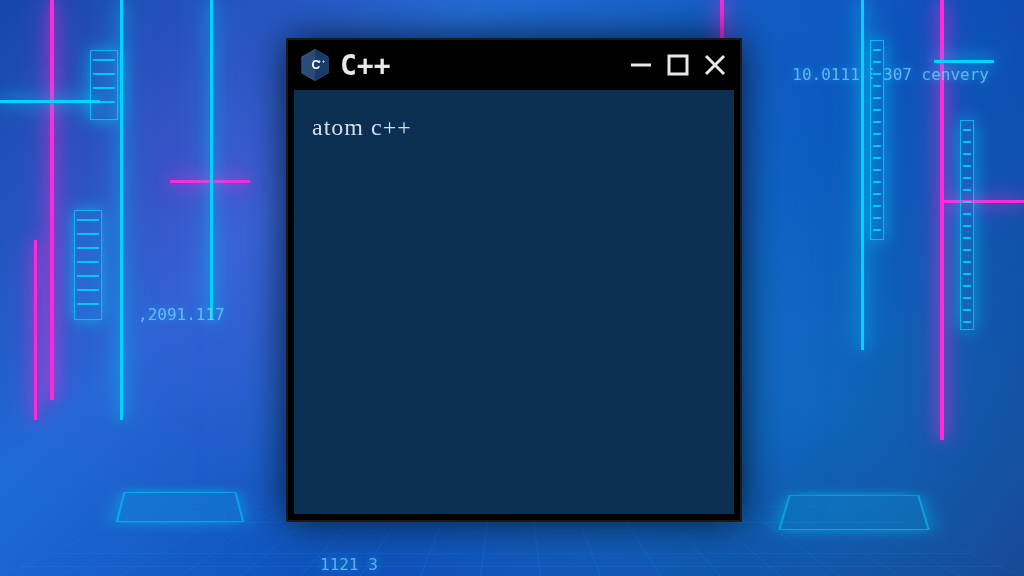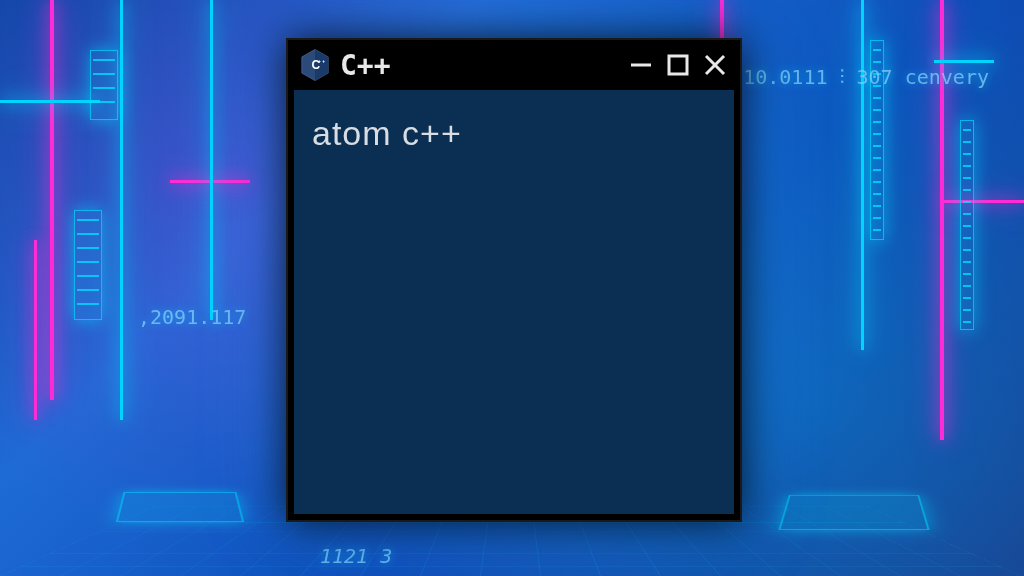--- a/index.html
+++ b/index.html
@@ -85,27 +85,27 @@
       background: rgba(0,220,255,0.8);
     }
     .db1 { top: 40px; right: 140px; height: 200px; }
     .db2 { top: 120px; right: 50px; height: 210px; }
     .db3 { top: 50px; left: 90px; height: 70px; width: 28px; }
     .db4 { top: 210px; left: 74px; height: 110px; width: 28px; }
     
     .bg-text {
       position: absolute;
       color: rgba(135,206,250,0.75);
-      font-size: 20px;
+      font-size: 16px;
       font-family: monospace;
       text-shadow: 0 0 8px rgba(0,200,255,0.7);
     }
     .bt1 { top: 65px; right: 35px; }
     .bt2 { top: 305px; left: 138px; }
-    .bt3 { bottom: 8px; left: 320px; font-style: italic; }
+    .bt3 { bottom: 2px; left: 320px; }
     
     
     .window {
       position: absolute;
       top: 38px;
       left: 286px;
       width: 456px;
       height: 484px;
       background: #000;
       border: 2px solid #1a1a1a;
@@ -150,22 +150,22 @@
       position: absolute;
       top: 50px;
       left: 6px;
       right: 6px;
       bottom: 6px;
       background: #0a2f52;
       padding: 24px 18px;
     }
     .terminal-text {
       color: #d8dde3;
-      font-size: 34px;
-      font-family: Liberation Sans, sans-serif;
+      font-size: 24px;
+      font-family: Liberation Serif, serif;
       letter-spacing: 1px;
     }
   </style>
 </head>
 <body>
 
 <div class="bg">
   <div class="grid-floor"></div>
   <div class="floor-tile t1"></div>
   <div class="floor-tile t2"></div>

